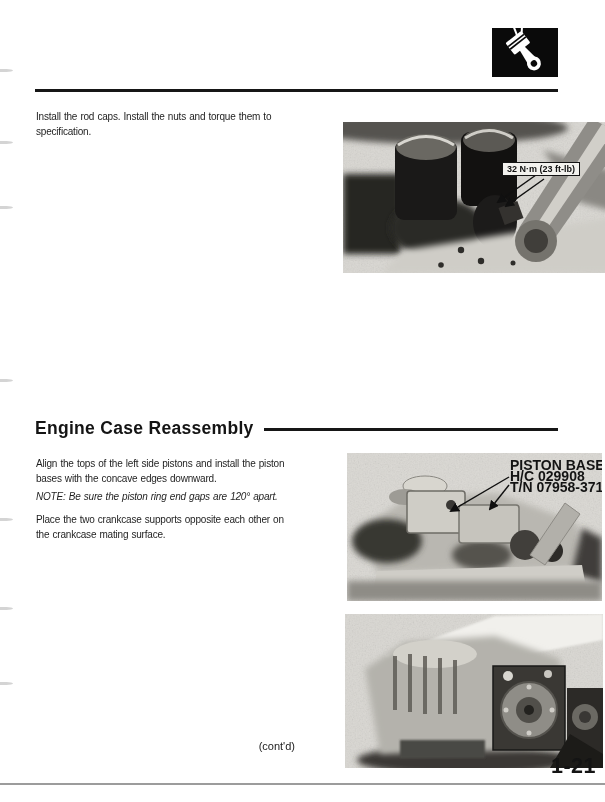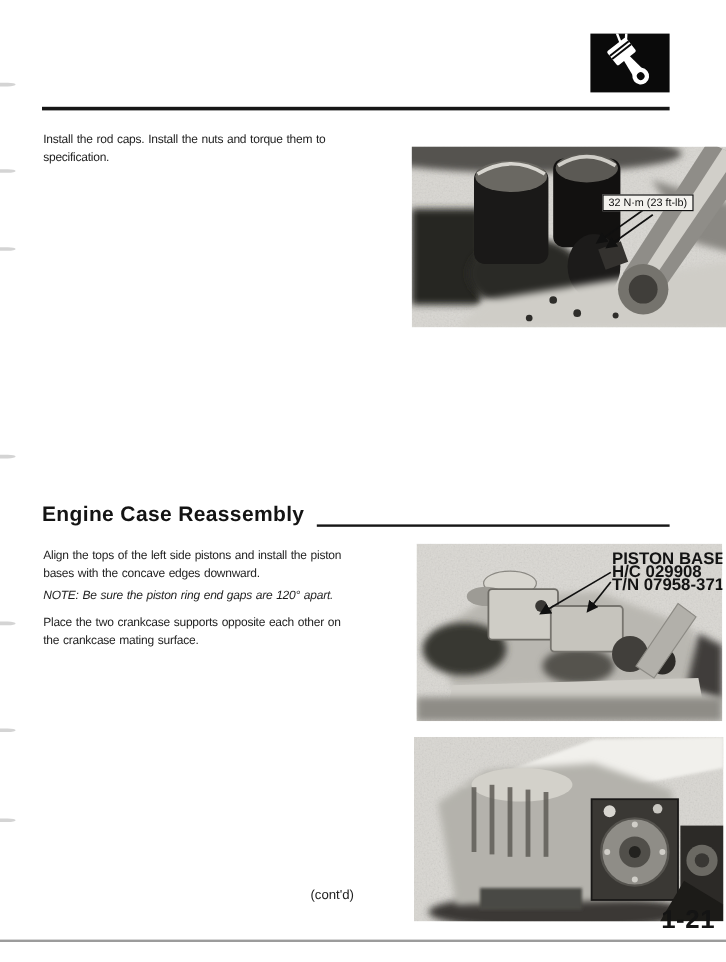--- a/index.html
+++ b/index.html
@@ -19,33 +19,33 @@
   .header-rule{position:absolute;left:35px;top:89px;width:523px;height:2.5px;background:#161616;}
   .bottom-rule{position:absolute;left:0;top:783px;width:605px;height:2px;background:#9c9c9c;}
   
   .para{position:absolute;font-size:10px;line-height:15px;letter-spacing:-0.2px;
         word-spacing:0.6px;white-space:pre;color:#1e1e1e;}
   .p-install{left:36px;top:99px;}
   .p-align{left:36px;top:446px;}
   .p-note{left:36px;top:479px;font-style:italic;}
   .p-place{left:36px;top:502px;}
   .p-lubricate{left:36px;top:597px;}
-  .heading-row{position:absolute;left:35px;top:418px;width:523px;display:flex;align-items:flex-end;}
+  .heading-row{position:absolute;left:35px;top:418px;width:523px;display:flex;align-items:center;}
   .heading-row h1{margin:0;font-size:17.5px;font-weight:bold;letter-spacing:0.3px;
                   color:#141414;white-space:nowrap;}
   .heading-rule{flex:1;height:2.5px;background:#161616;margin-left:10px;margin-top:2px;}
   
   .photo{position:absolute;overflow:hidden;}
   .photo svg.art{display:block;position:absolute;left:0;top:0;width:100%;height:100%;}
   .photo svg.arrows{position:absolute;left:0;top:0;width:100%;height:100%;pointer-events:none;}
   .photo1{left:303px;top:106px;width:290px;height:151px;}
   .photo2{left:307px;top:437px;width:255px;height:148px;}
   .photo3{left:305px;top:598px;width:258px;height:154px;}
   .torque-label{position:absolute;left:159px;top:40px;background:#f3f2ee;border:1.5px solid #131313;
-                font-size:9px;font-weight:normal;padding:1px 4px;white-space:nowrap;color:#101010;}
+                font-size:9px;font-weight:bold;padding:1px 4px;white-space:nowrap;color:#101010;}
   .pb-label{position:absolute;left:163px;top:7px;font-size:14px;line-height:11px;
             font-weight:bold;color:#131313;white-space:nowrap;}
   
   .contd{position:absolute;left:225px;top:740px;width:70px;text-align:right;
          font-size:11px;color:#222;}
   .page-num{position:absolute;right:37px;top:754px;font-size:21.5px;font-weight:bold;
             letter-spacing:0.5px;color:#141414;}
 </style>
 </head>
 <body>

